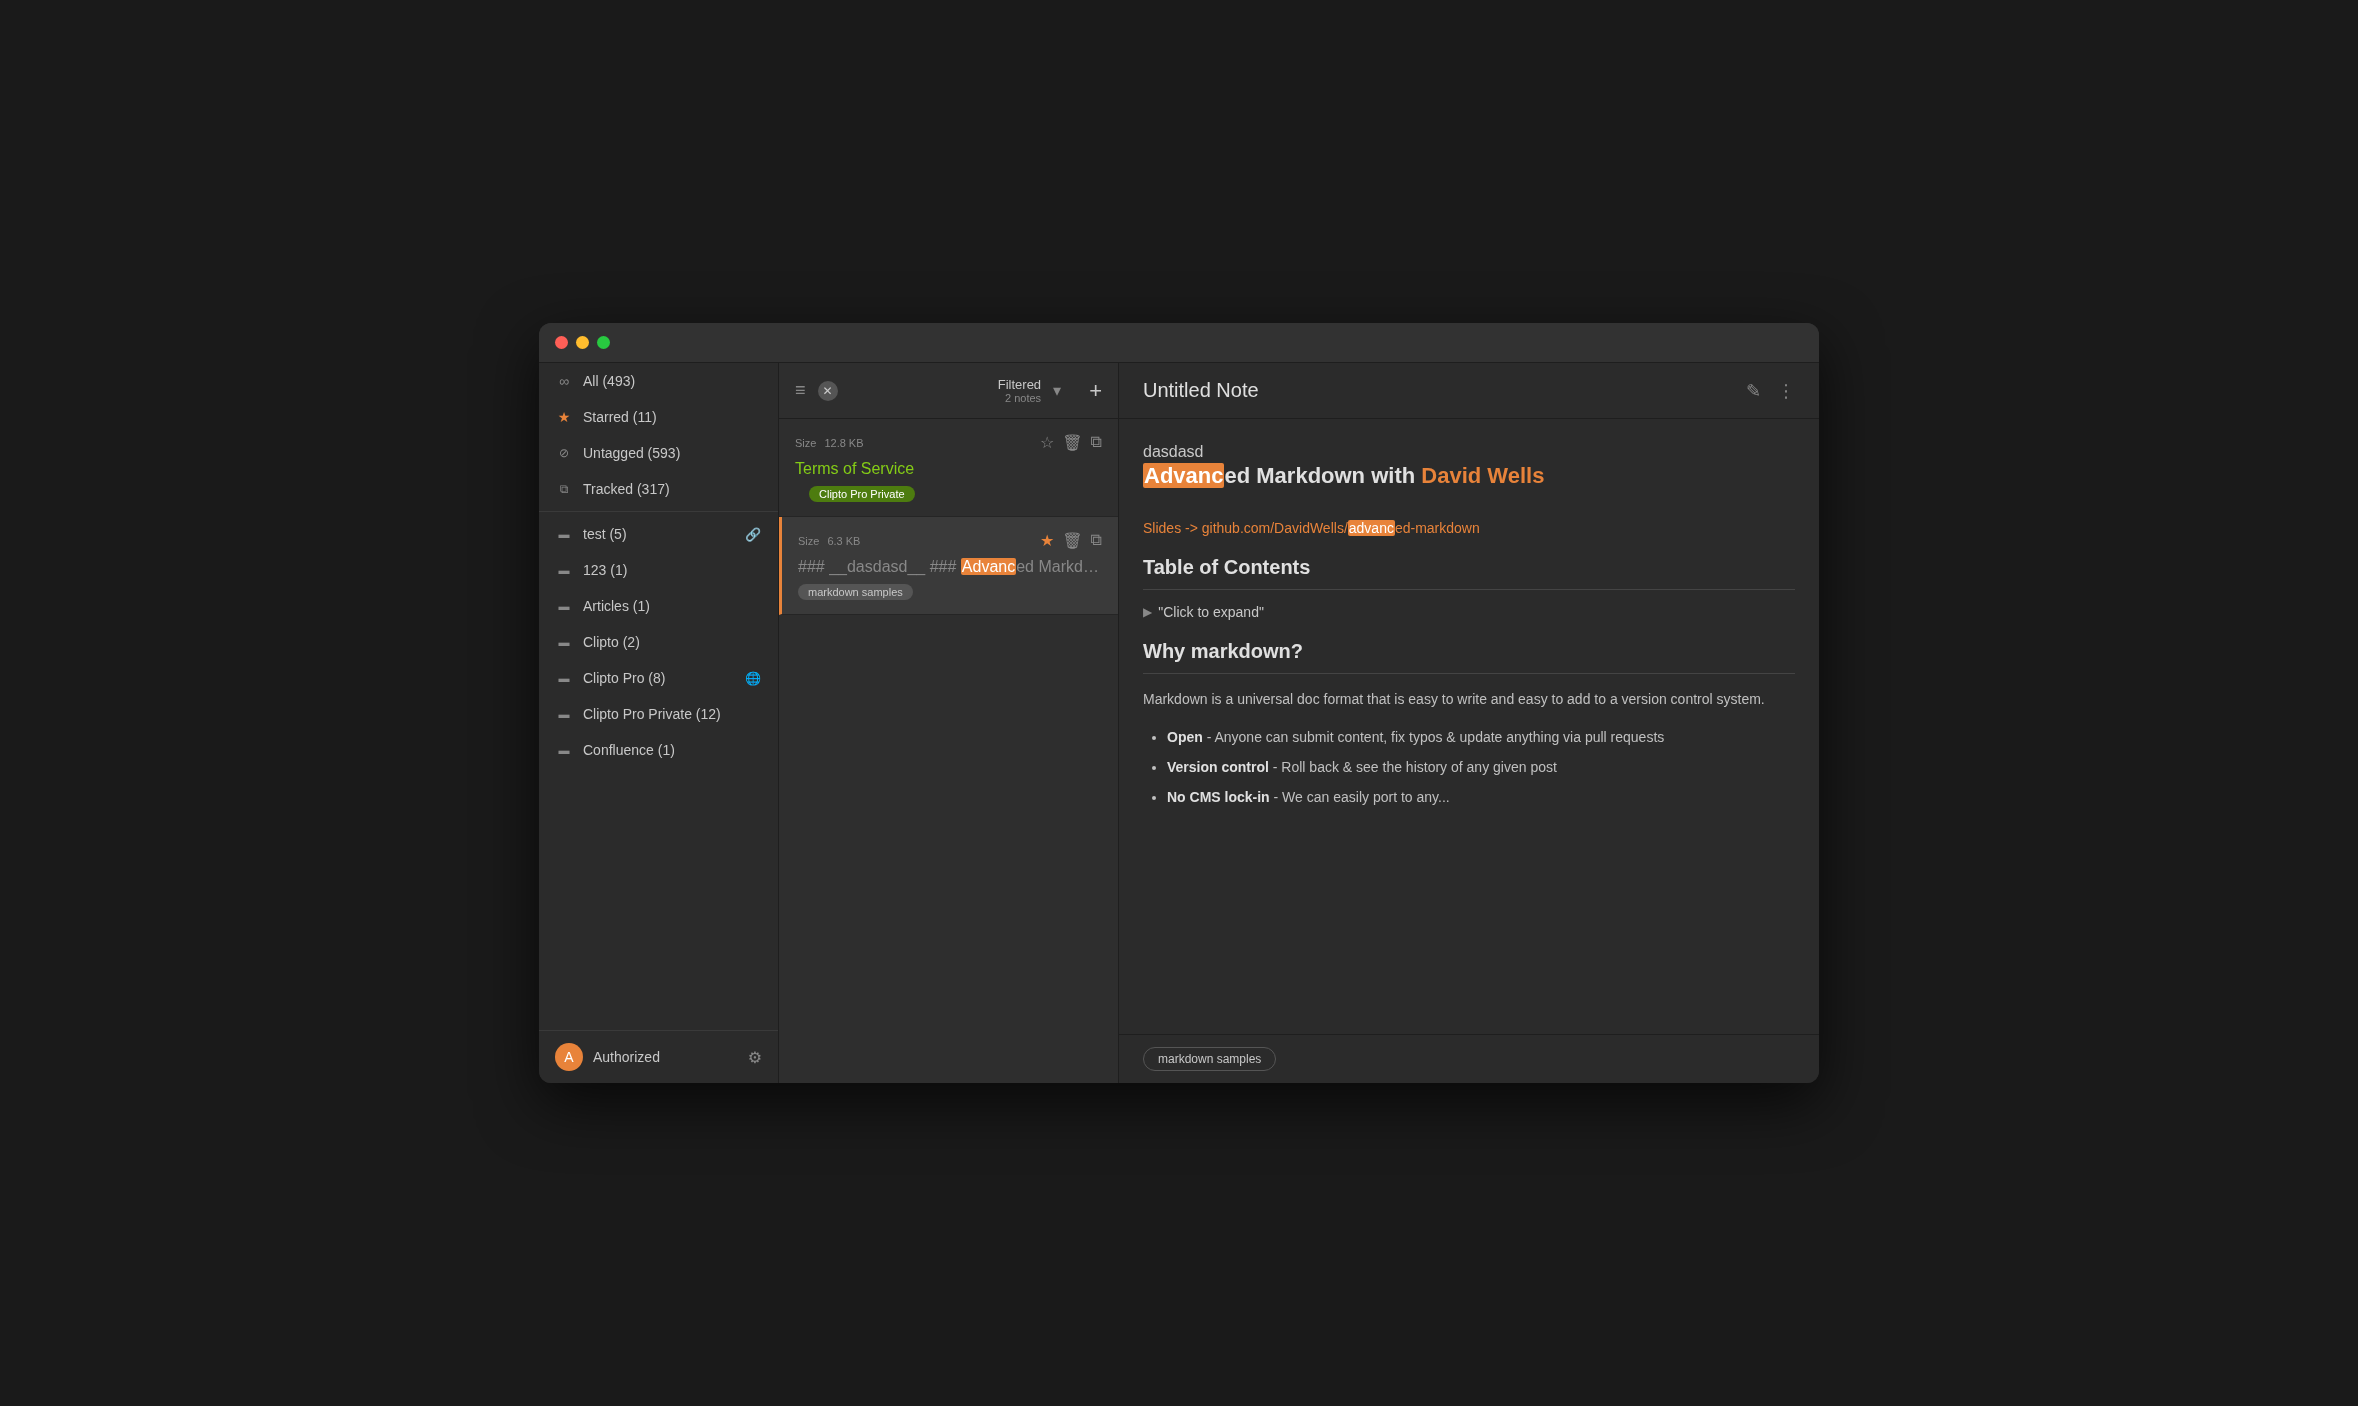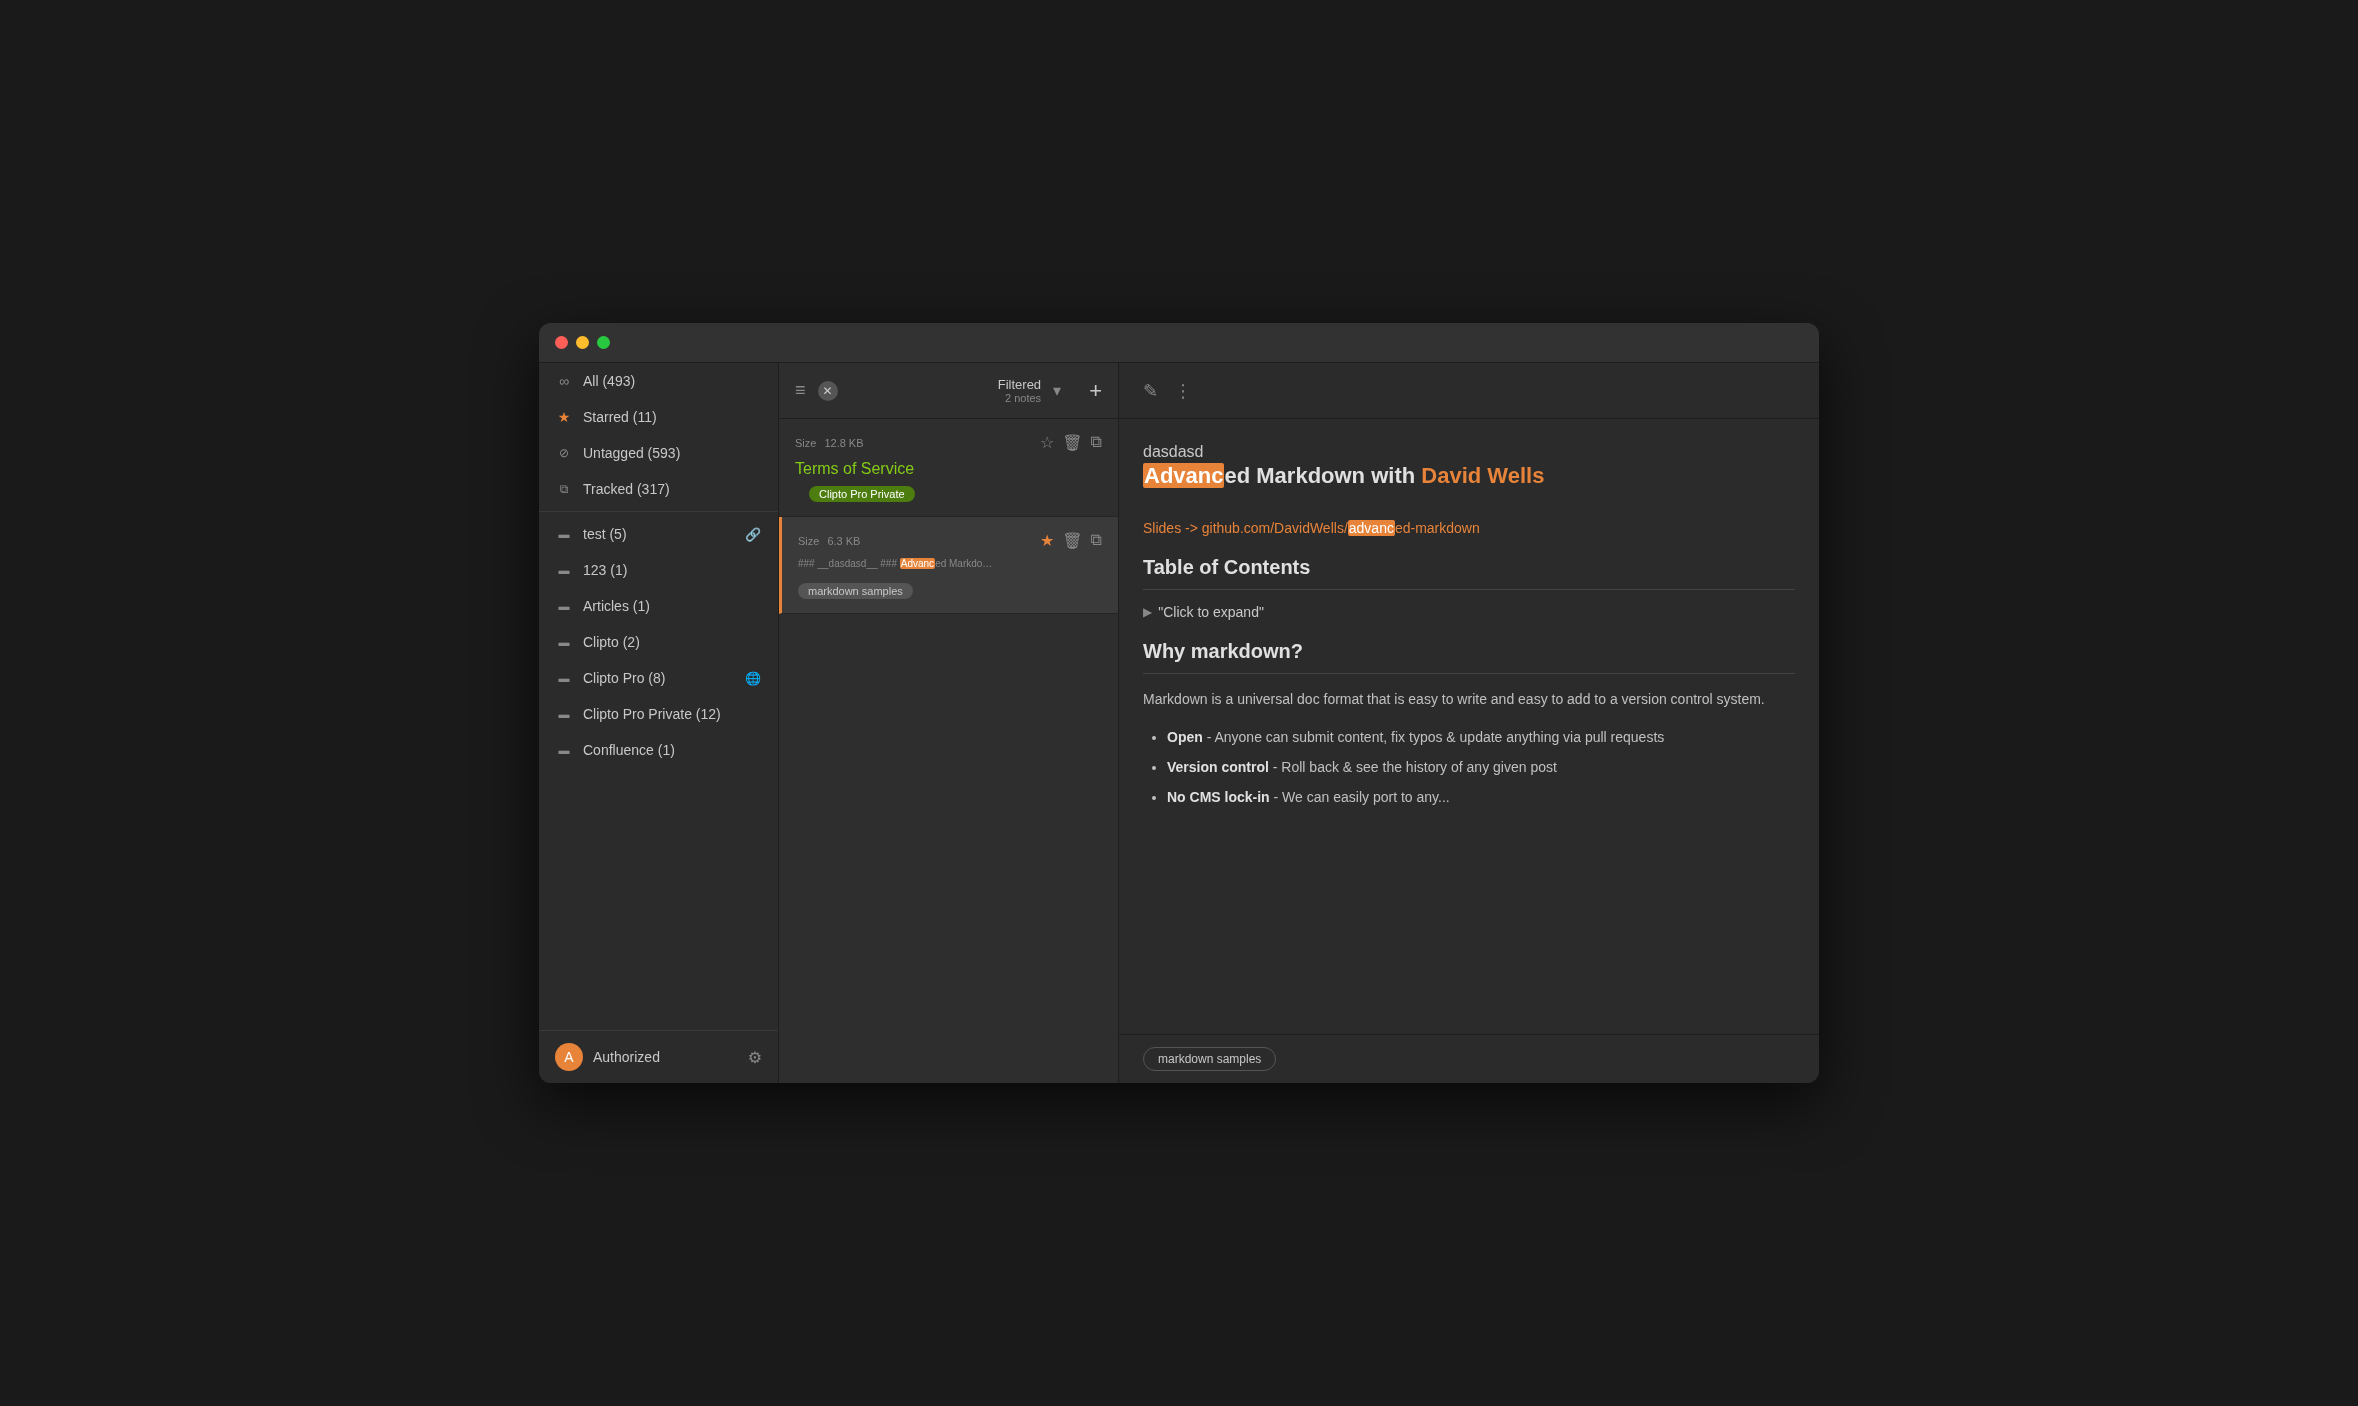--- a/index.html
+++ b/index.html
@@ -268,23 +268,23 @@
       background: #555;
     }
 
     .note-tag.private {
       background: #4d7c0f;
       color: #fff;
       margin-left: 14px;
     }
 
     .note-snippet {
-      font-size: 10px;
-      color: #888;
-      margin-bottom: 12px;
+      font-size: 16px;
+      color: #888;
+      margin-bottom: 6px;
       white-space: nowrap;
       overflow: hidden;
       text-overflow: ellipsis;
     }
 
     .highlight-text {
       background: #e8833a;
       color: #fff;
       border-radius: 2px;
       padding: 0 1px;
@@ -577,20 +577,21 @@
           ### __dasdasd__ ### <span class="highlight-text">Advanc</span>ed Markdo…
         </div>
         <span class="note-tag">markdown samples</span>
       </div>
 
     </div>
 
     <div class="note-detail">
 
       <div class="note-detail-header">
+        <span class="note-detail-title">Untitled Note</span>
         <div class="note-detail-actions">
           <span>✎</span>
           <span>⋮</span>
         </div>
       </div>
 
       <div class="note-detail-body">
 
         <div class="note-body-author">dasdasd</div>
 

